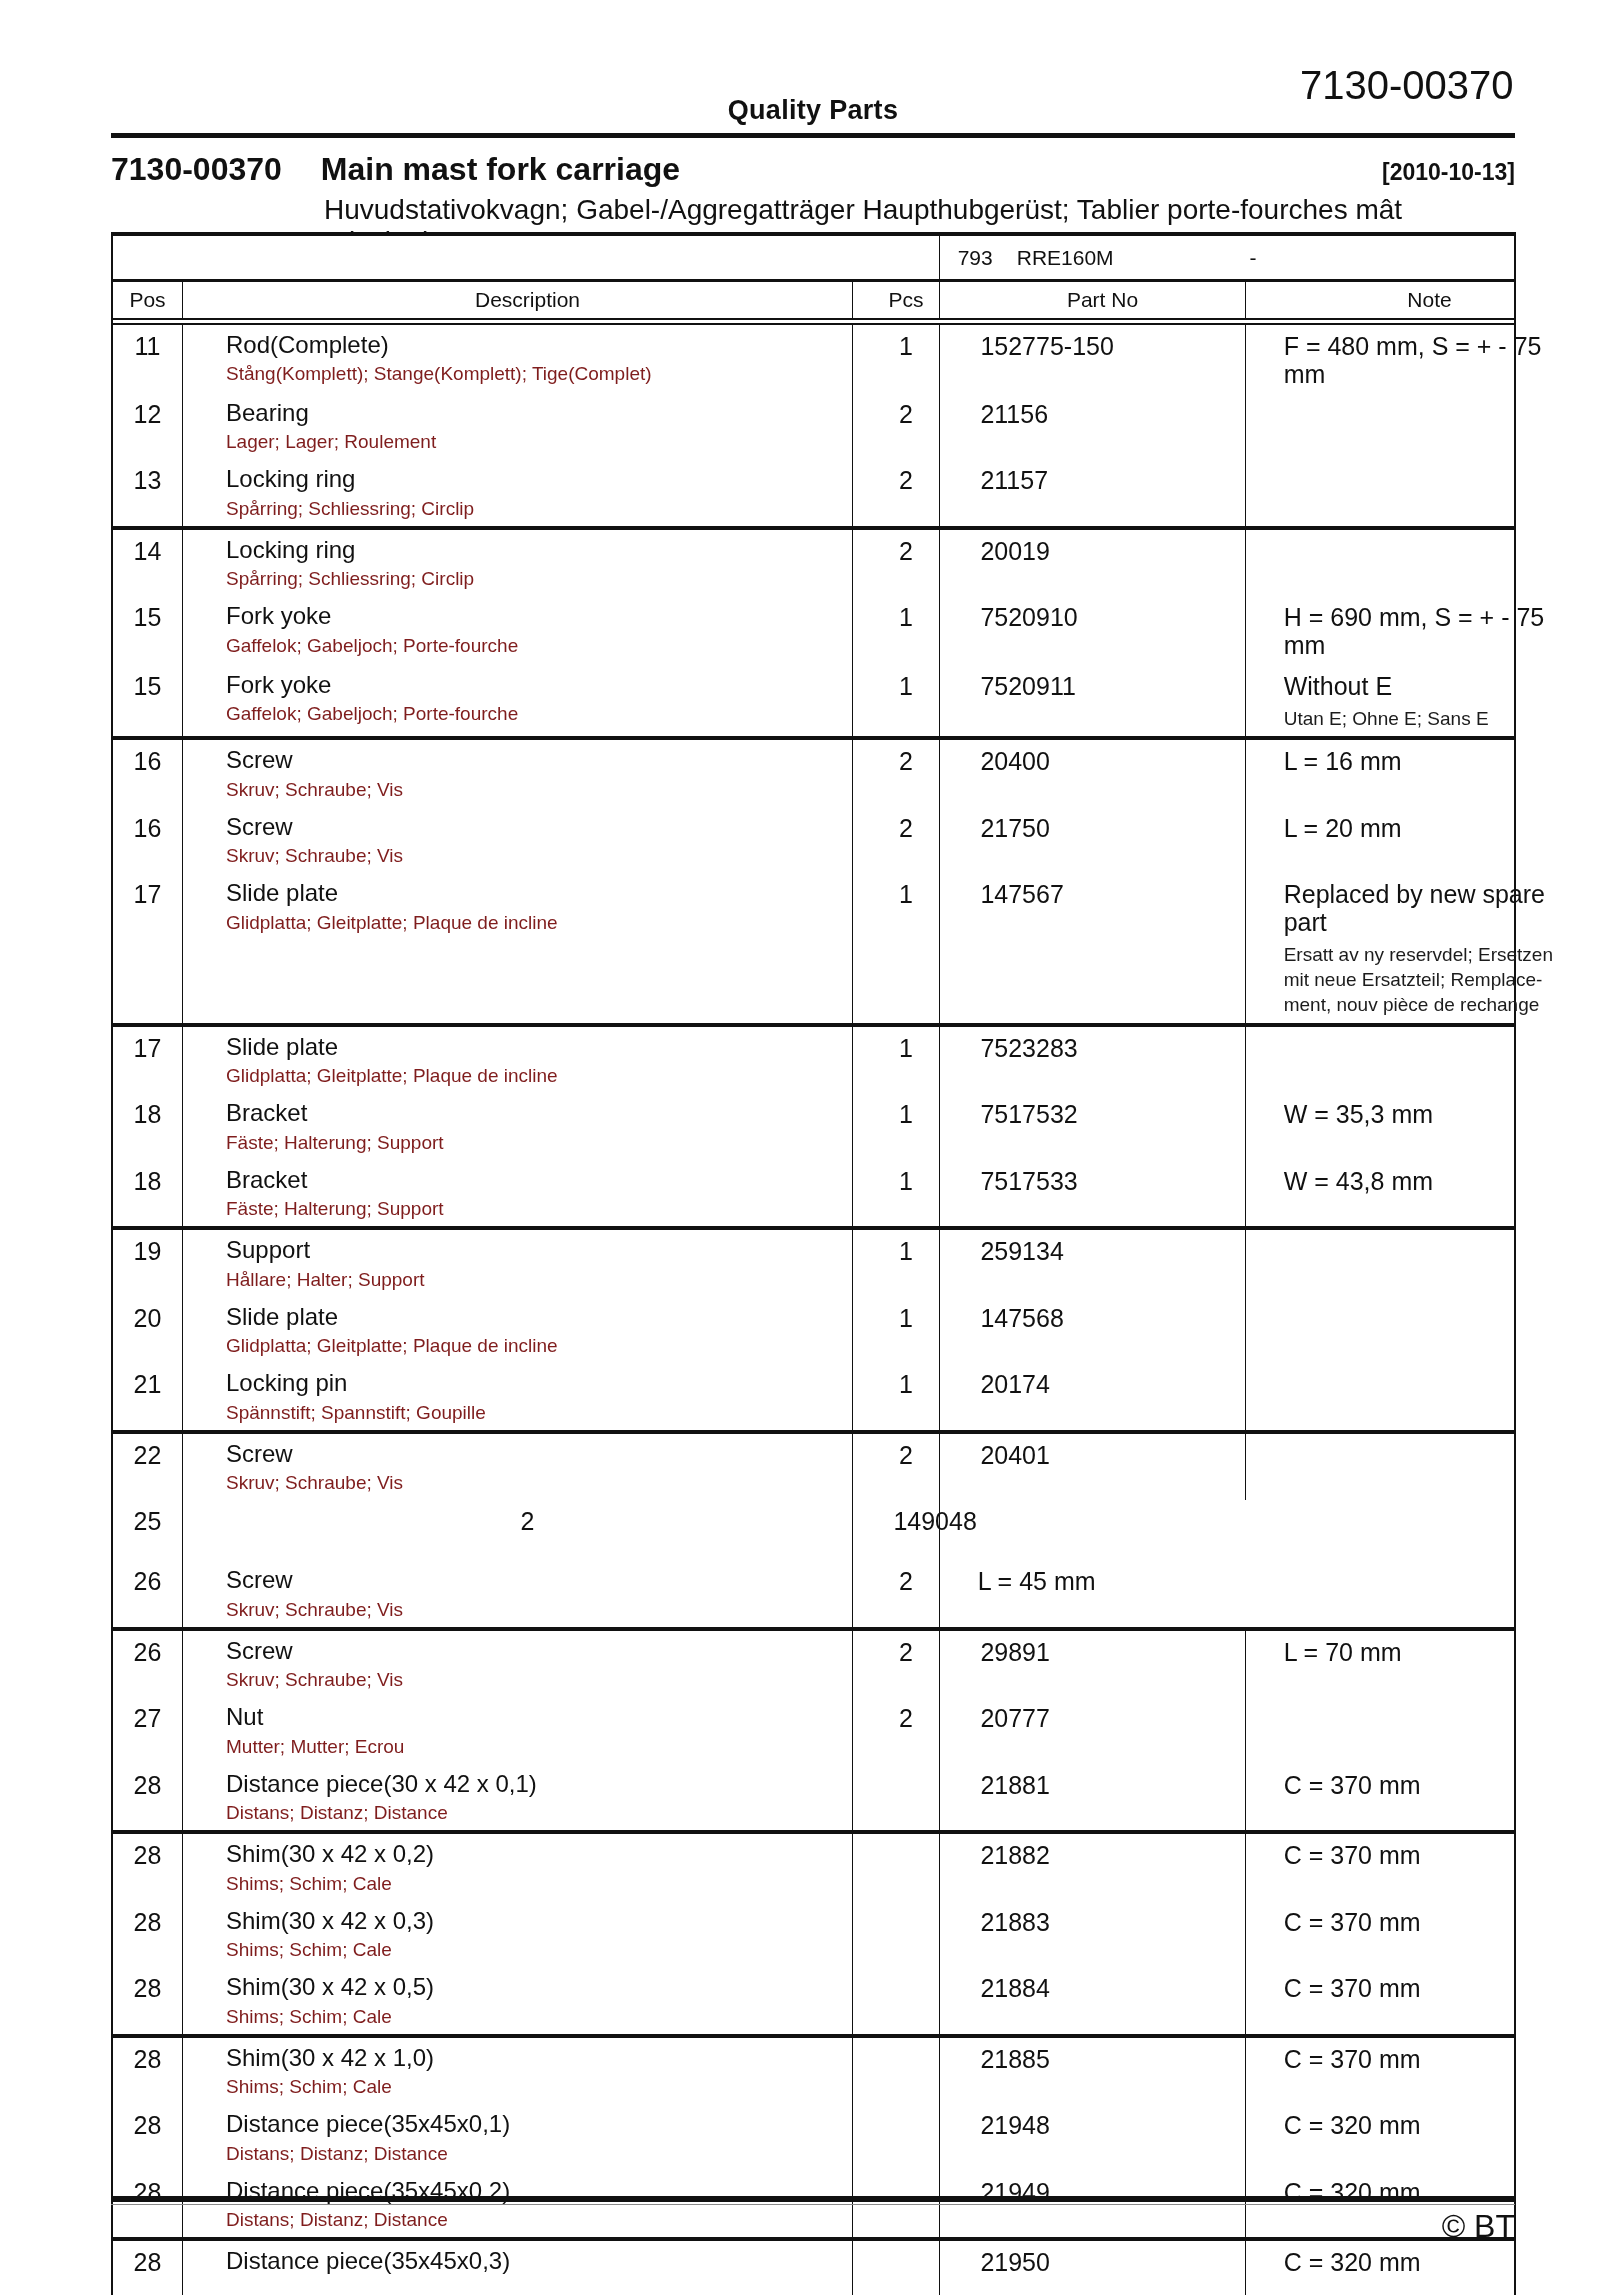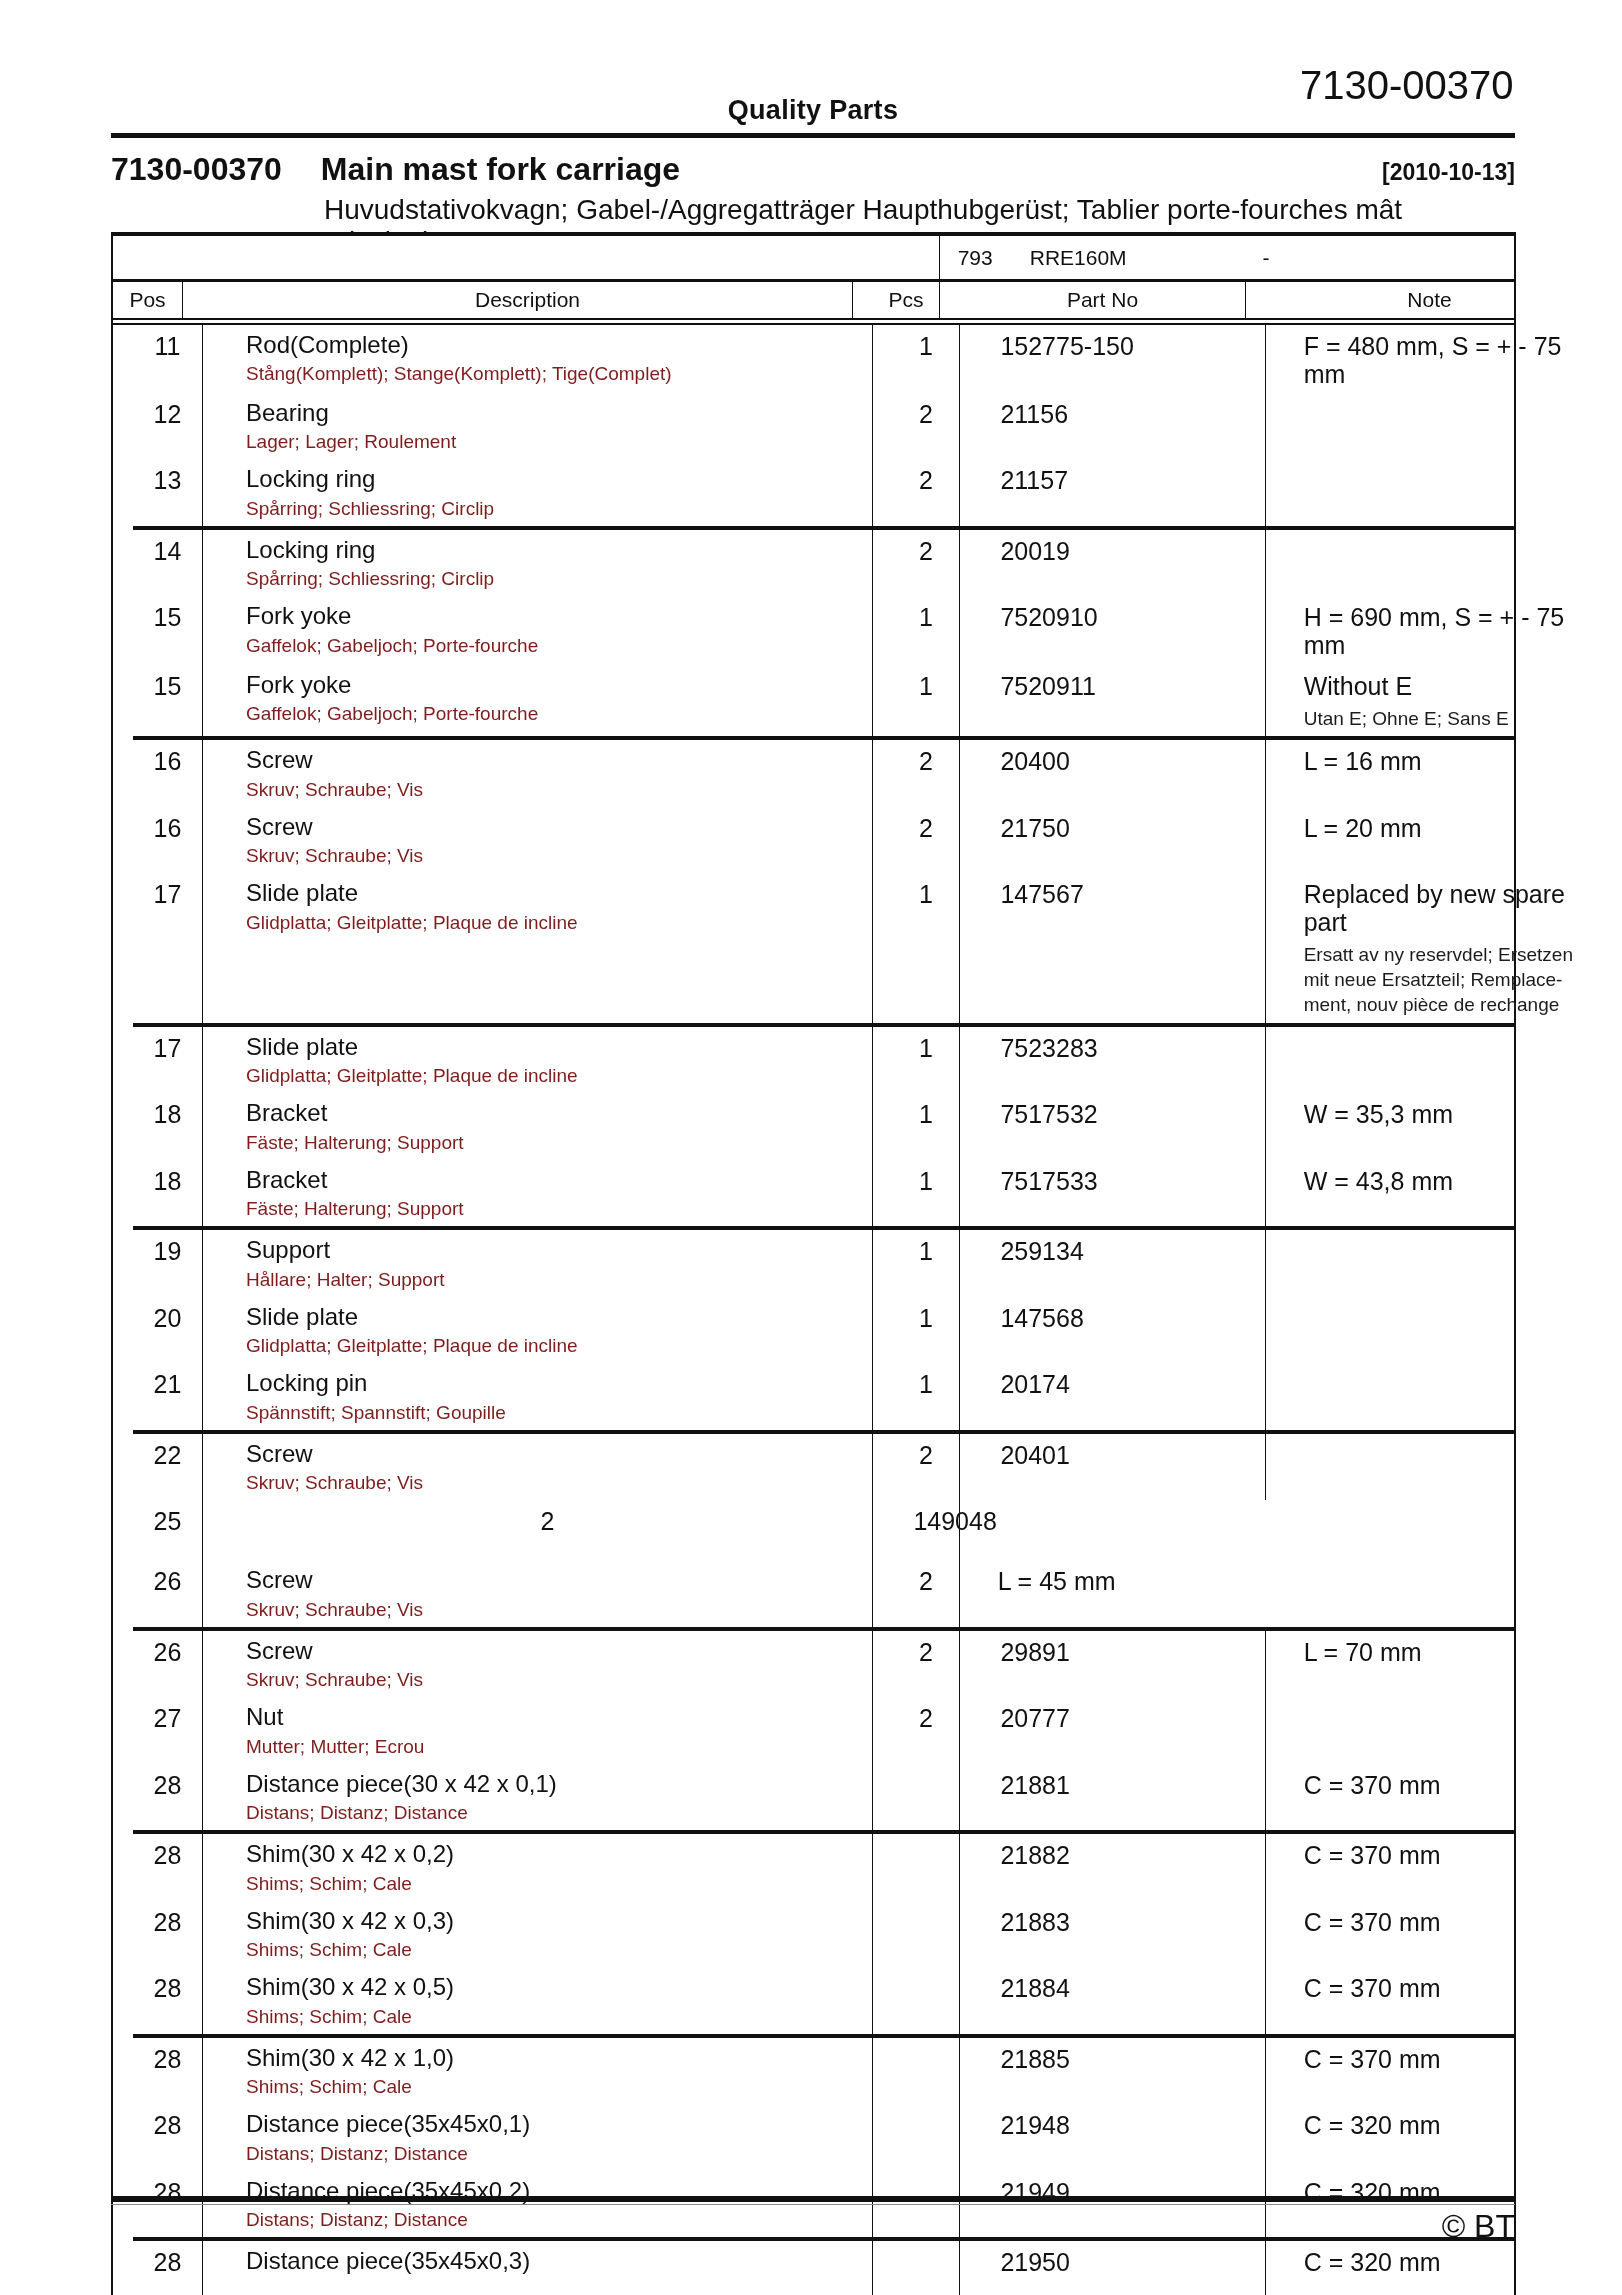--- a/index.html
+++ b/index.html
@@ -22,31 +22,31 @@
   .title-name{font-size:32px;font-weight:bold;margin-left:39px;}
   .title-date{font-size:23px;font-weight:bold;margin-left:auto;}
   .subtitle{position:absolute;top:194px;left:213px;font-size:28px;}
 
   .parts-table{position:absolute;top:232px;left:0;width:1405px;
     border:2.7px solid #111;border-top-width:4.8px;border-bottom:none;background:#fff;}
 
   .model-row{display:flex;height:46px;border-bottom:3.4px solid #111;align-items:stretch;}
   .model-left{width:827px;border-right:1.4px solid #111;}
   .model-right{flex:1;display:flex;align-items:center;font-size:21px;padding-left:17.7px;}
-  .model-name{margin-left:37px;}
+  .model-name{margin-left:24px;}
   .model-dash{margin-left:136px;}
 
   .grid{display:grid;grid-template-columns:70px 650px 67px 286px 327px;gap:20px;}
   .header-row{height:36px;font-size:21px;}
   .header-row .hc{display:flex;align-items:center;justify-content:center;}
   .vline{border-right:1.4px solid #111;}
 
   .dbl-rule{height:6.8px;border-top:2px solid #111;border-bottom:2px solid #111;}
 
-  .group{border-top:4.1px solid #111;margin-left:20px;}
+  .group{border-top:4.1px solid #111;}
   .group:first-child{border-top:none;}
   .row{min-height:60px;}
   .cell{padding-top:6.8px;padding-bottom:5.5px;}
   .c-pos{text-align:center;font-size:25px;}
   .c-desc{padding-left:23px;padding-right:13.6px;}
   .d-main{font-size:24px;line-height:1.08;}
   .d-sub{font-size:19px;line-height:1.2;margin-top:5.5px;color:#7f1d1d;}
   .c-pcs{text-align:center;font-size:25px;}
   .c-part{padding-left:20.4px;font-size:25px;}
   .c-note{padding-left:17.7px;padding-right:35px;}

